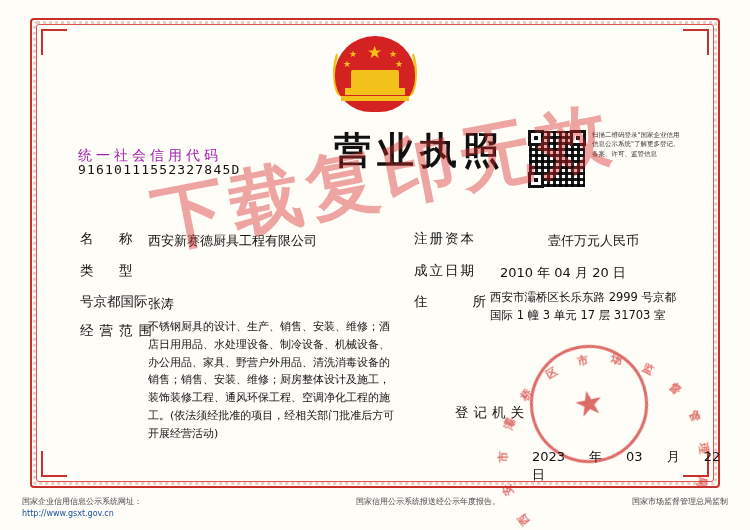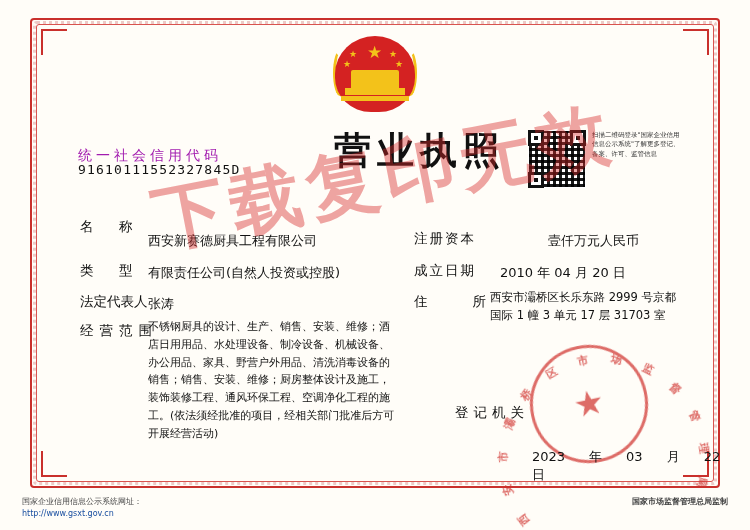--- a/index.html
+++ b/index.html
@@ -165,21 +165,21 @@
     letter-spacing: 6px;
     white-space: nowrap;
   }
   .field-value {
     position: absolute;
     font-size: 13px;
     color: #111;
     line-height: 1.55;
   }
 
-  .l-name    { left: 80px;  top: 218px; }
+  .l-name    { left: 80px;  top: 230px; }
   .v-name    { left: 148px; top: 231px; }
   .l-type    { left: 80px;  top: 262px; }
   .v-type    { left: 148px; top: 263px; }
   .l-rep     { left: 80px;  top: 293px; letter-spacing: 0px; }
   .v-rep     { left: 148px; top: 294px; text-align: right; }
   .l-scope   { left: 80px;  top: 322px; }
   .v-scope   { left: 148px; top: 318px; width: 248px; font-size: 11px; line-height: 1.62; }
 
   .l-capital { left: 414px; top: 230px; letter-spacing: 2px; }
   .v-capital { left: 500px; top: 231px; margin-left: 48px; }
@@ -249,21 +249,21 @@
     position: absolute;
     left: 0; top: 496px;
     width: 750px;
     font-size: 8px;
     color: #444;
     line-height: 1.5;
   }
   .footer .fl { position: absolute; left: 22px; top: 0; }
   .footer .fl .url { color: #1a4fa0; }
   .footer .fc { position: absolute; left: 356px; top: 0; }
-  .footer .fr { position: absolute; right: 22px; top: 0; text-align: center; font-weight: bold; }
+  .footer .fr { position: absolute; right: 22px; top: 0; text-align: center; }
 </style>
 </head>
 <body>
 
 <div id="page">
 
   <div class="border-outer"></div>
   <div class="border-pattern"></div>
   <div class="border-inner"></div>
   <div class="corner tl"></div>
@@ -300,23 +300,22 @@
     <div class="qr-eye" style="left:-1px;bottom:-1px;">
         <i></i>
       </div>
   </div>
   <div class="qr-note">扫描二维码登录"国家企业信用信息公示系统"了解更多登记、备案、许可、监管信息</div>
 
   <div class="field-label l-name">名　称</div>
   <div class="field-value v-name">西安新赛德厨具工程有限公司</div>
 
   <div class="field-label l-type">类　型</div>
-  <div class="field-value v-type">有限责任公司(自然人投资或控股)</div>
-
-  <div class="field-label l-rep">法定代表人</div>
+
+  <div class="field-label l-rep">号京都国际</div>
   <div class="field-value v-rep">张涛</div>
 
   <div class="field-label l-scope">经营范围</div>
   <div class="field-value v-scope">不锈钢厨具的设计、生产、销售、安装、维修；酒店日用用品、水处理设备、制冷设备、机械设备、办公用品、家具、野营户外用品、清洗消毒设备的销售；销售、安装、维修；厨房整体设计及施工，装饰装修工程、通风环保工程、空调净化工程的施工。(依法须经批准的项目，经相关部门批准后方可开展经营活动)</div>
 
   <div class="field-label l-capital">注册资本</div>
   <div class="field-value v-capital">壹仟万元人民币</div>
 
   <div class="field-label l-estdate">成立日期</div>
   <div class="field-value v-estdate">2010 年 04 月 20 日</div>
@@ -350,19 +349,20 @@
   </div>
 
   <div class="watermark">下载复印无效</div>
 
   <div class="footer">
     <div class="fl">
       <div>国家企业信用信息公示系统网址：</div>
       <div class="url">http://www.gsxt.gov.cn</div>
     </div>
     <div class="fc">
+      <div>国家信用公示系统报送经公示年度报告。</div>
     </div>
     <div class="fr">
       <div>国家市场监督管理总局监制</div>
     </div>
   </div>
 
 </div>
 
 </body></html>

